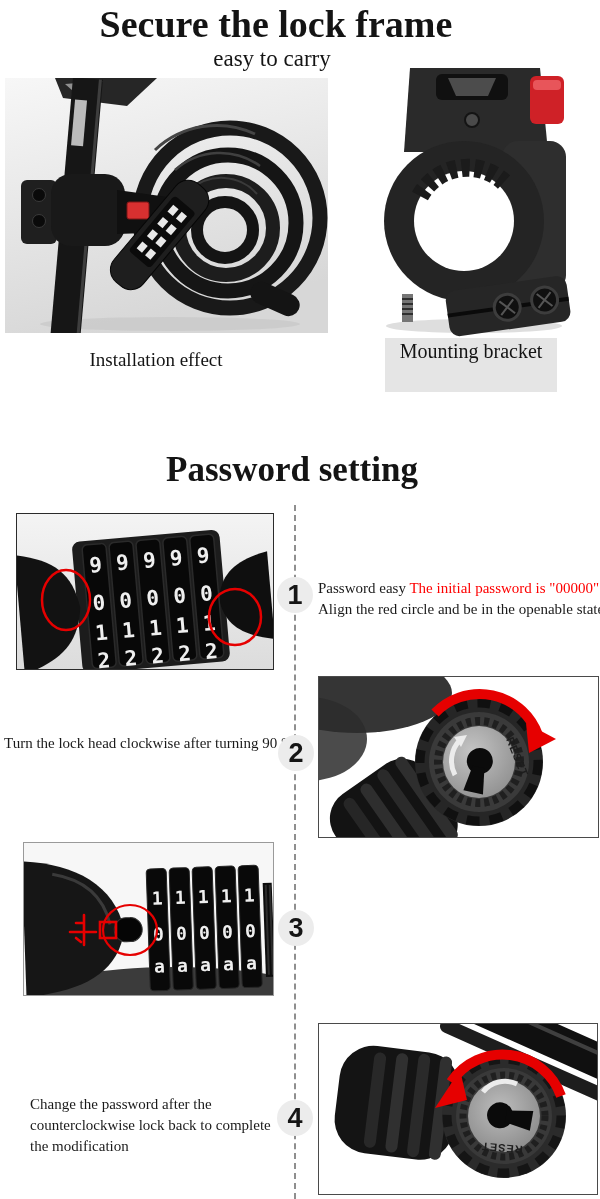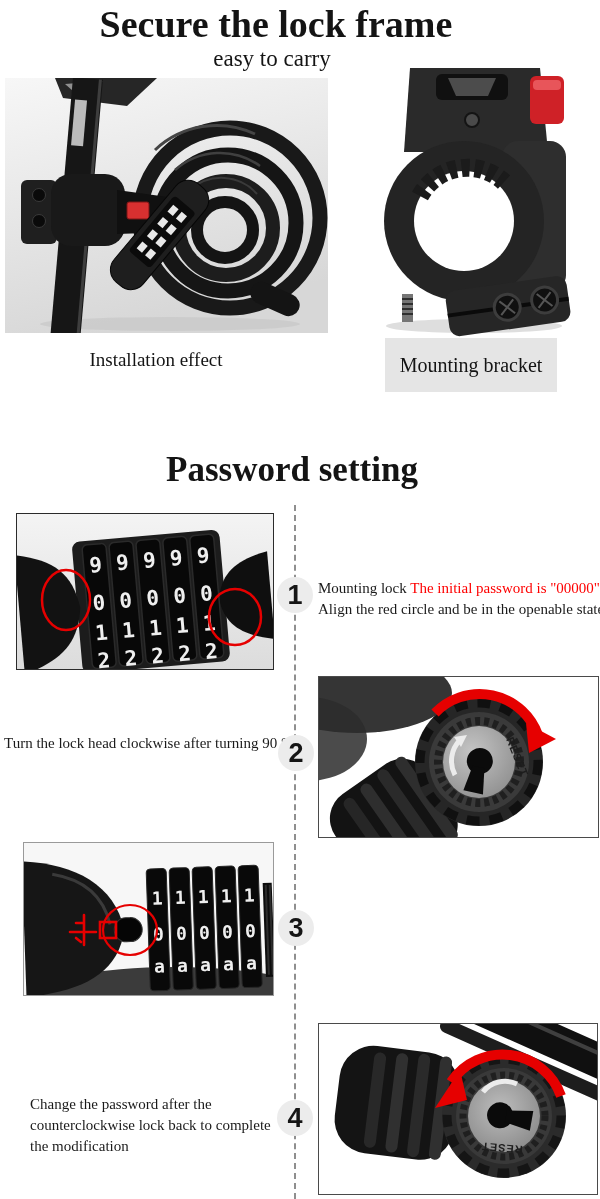--- a/index.html
+++ b/index.html
@@ -6,21 +6,21 @@
   #page{position:relative;width:600px;height:1199px;background:#fff;overflow:hidden;
         font-family:"Liberation Serif",serif;color:#141414;}
   .abs{position:absolute;}
   .center{text-align:center;}
   #hdr-title{top:2px;left:-24px;width:600px;font-size:38px;font-weight:700;line-height:44px;}
   #hdr-sub{top:46px;left:-28px;width:600px;font-size:23px;line-height:26px;}
   #photoA{left:5px;top:78px;width:323px;height:255px;z-index:1;}
   #photoB{left:352px;top:56px;width:244px;height:282px;z-index:1;}
   #capA{left:-10px;top:349px;width:332px;font-size:19px;}
   #capB{left:385px;top:338px;width:172px;height:54px;background:var(--caption-box-bg,#e6e6e6);
-        display:flex;flex-direction:column;justify-content:center;font-size:20px;line-height:26px;}
+        display:flex;flex-direction:row;justify-content:center;font-size:20px;line-height:26px;}
   #pw-title{top:450px;left:-8px;width:600px;font-size:35px;font-weight:700;}
   #timeline{left:294px;top:505px;height:694px;width:0;border-left:2px dashed var(--dashed-line,#8f8f8f);z-index:0;}
   .photo{z-index:1;background:#fff;}
   #img1{left:16px;top:513px;width:256px;height:155px;border:1px solid #2b2b2b;}
   #img2{left:318px;top:676px;width:279px;height:160px;border:1px solid #4a4a4a;}
   #img3{left:23px;top:842px;width:249px;height:152px;border:1px solid #9a9a9a;}
   #img4{left:318px;top:1023px;width:278px;height:170px;border:1px solid #4a4a4a;}
   .step-num{width:36px;height:36px;border-radius:50%;background:var(--step-circle-bg,#ececec);
         color:#151515;font:700 27px/36px "Liberation Sans",sans-serif;text-align:center;z-index:3;}
   #num1{left:277px;top:577px;} #num2{left:278px;top:735px;}
@@ -192,21 +192,21 @@
             <text x="190" y="150">2</text>
           </g>
         </g>
       </g>
       <ellipse cx="49" cy="86" rx="24" ry="30" fill="none" class="accent-stroke" stroke-width="2.5"></ellipse>
       <ellipse cx="218" cy="103" rx="26" ry="28" fill="none" class="accent-stroke" stroke-width="2.5"></ellipse>
     </svg>
   </div>
   <div class="abs step-num" id="num1">1</div>
   <div class="abs step-text" id="txt1">
-    <div class="nowrap"><span>Mounting lock </span><span class="red">The initial password is "00000"</span></div>
+    <div class="nowrap"><span>Password easy </span><span class="red">The initial password is "00000"</span></div>
     <div class="nowrap">Align the red circle and be in the openable state</div>
   </div>
 
   <div class="abs step-text" id="txt2">
     <div class="nowrap">Turn the lock head clockwise after turning 90 °</div>
   </div>
   <div class="abs step-num" id="num2">2</div>
   <div class="abs photo" id="img2">
     <svg width="279" height="160" viewBox="0 0 279 160">
       <defs>

